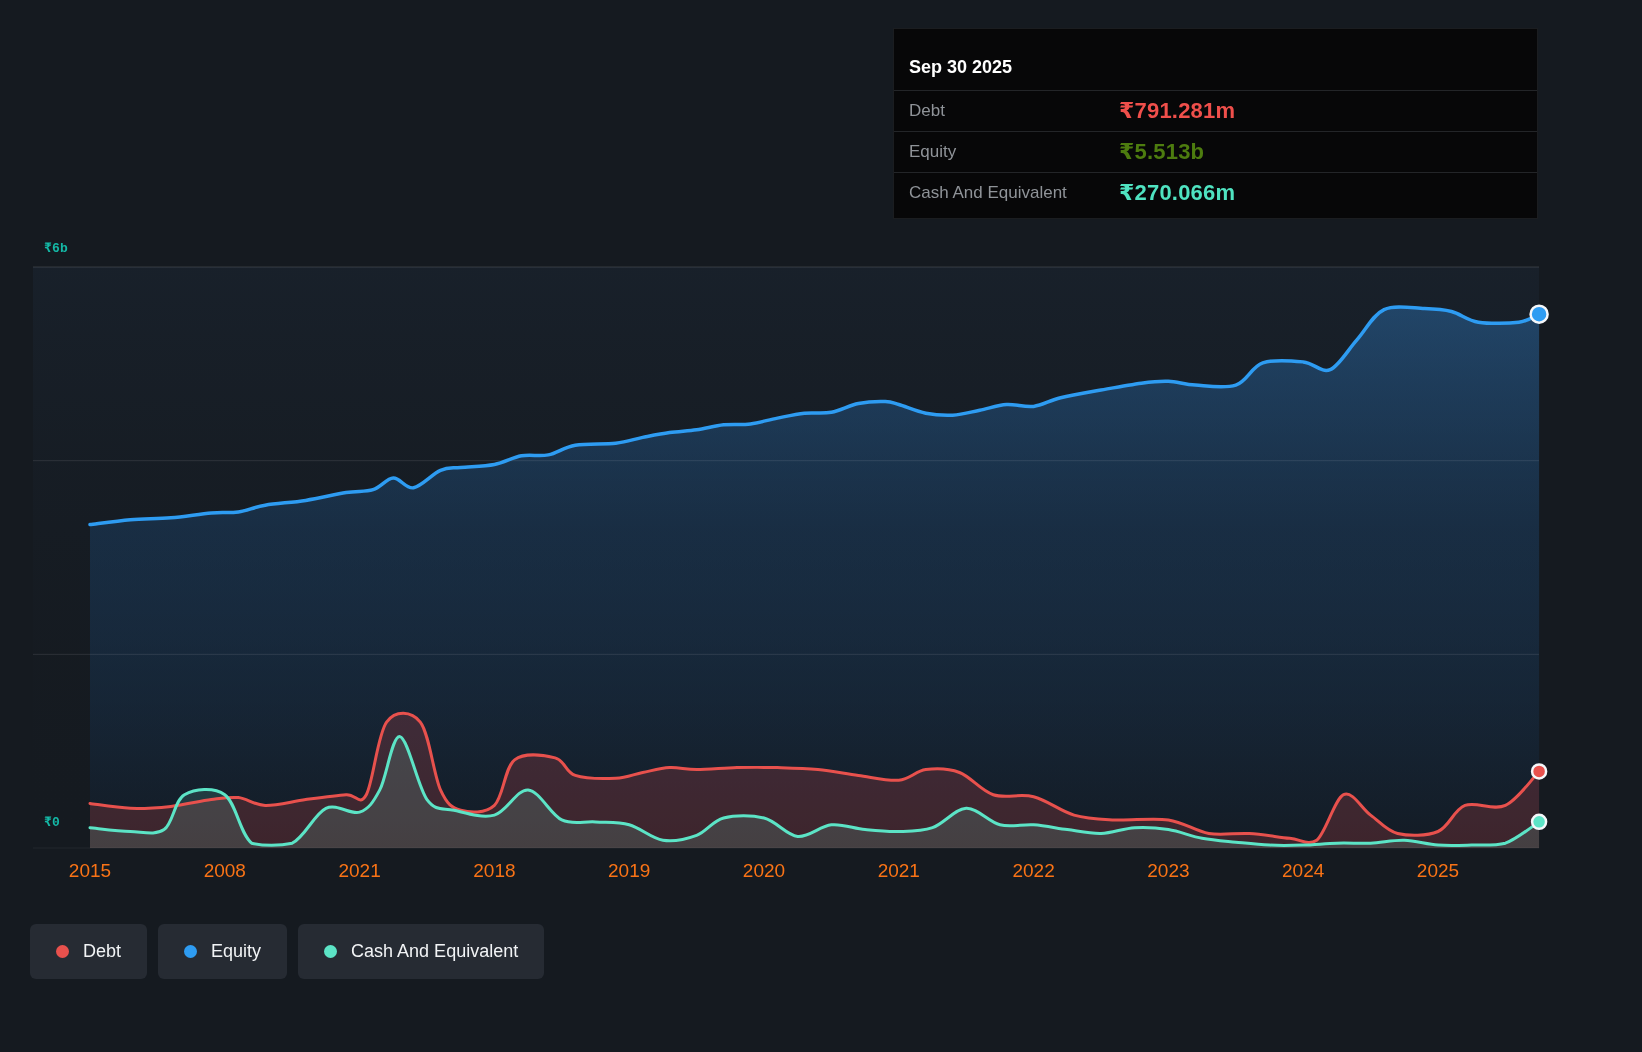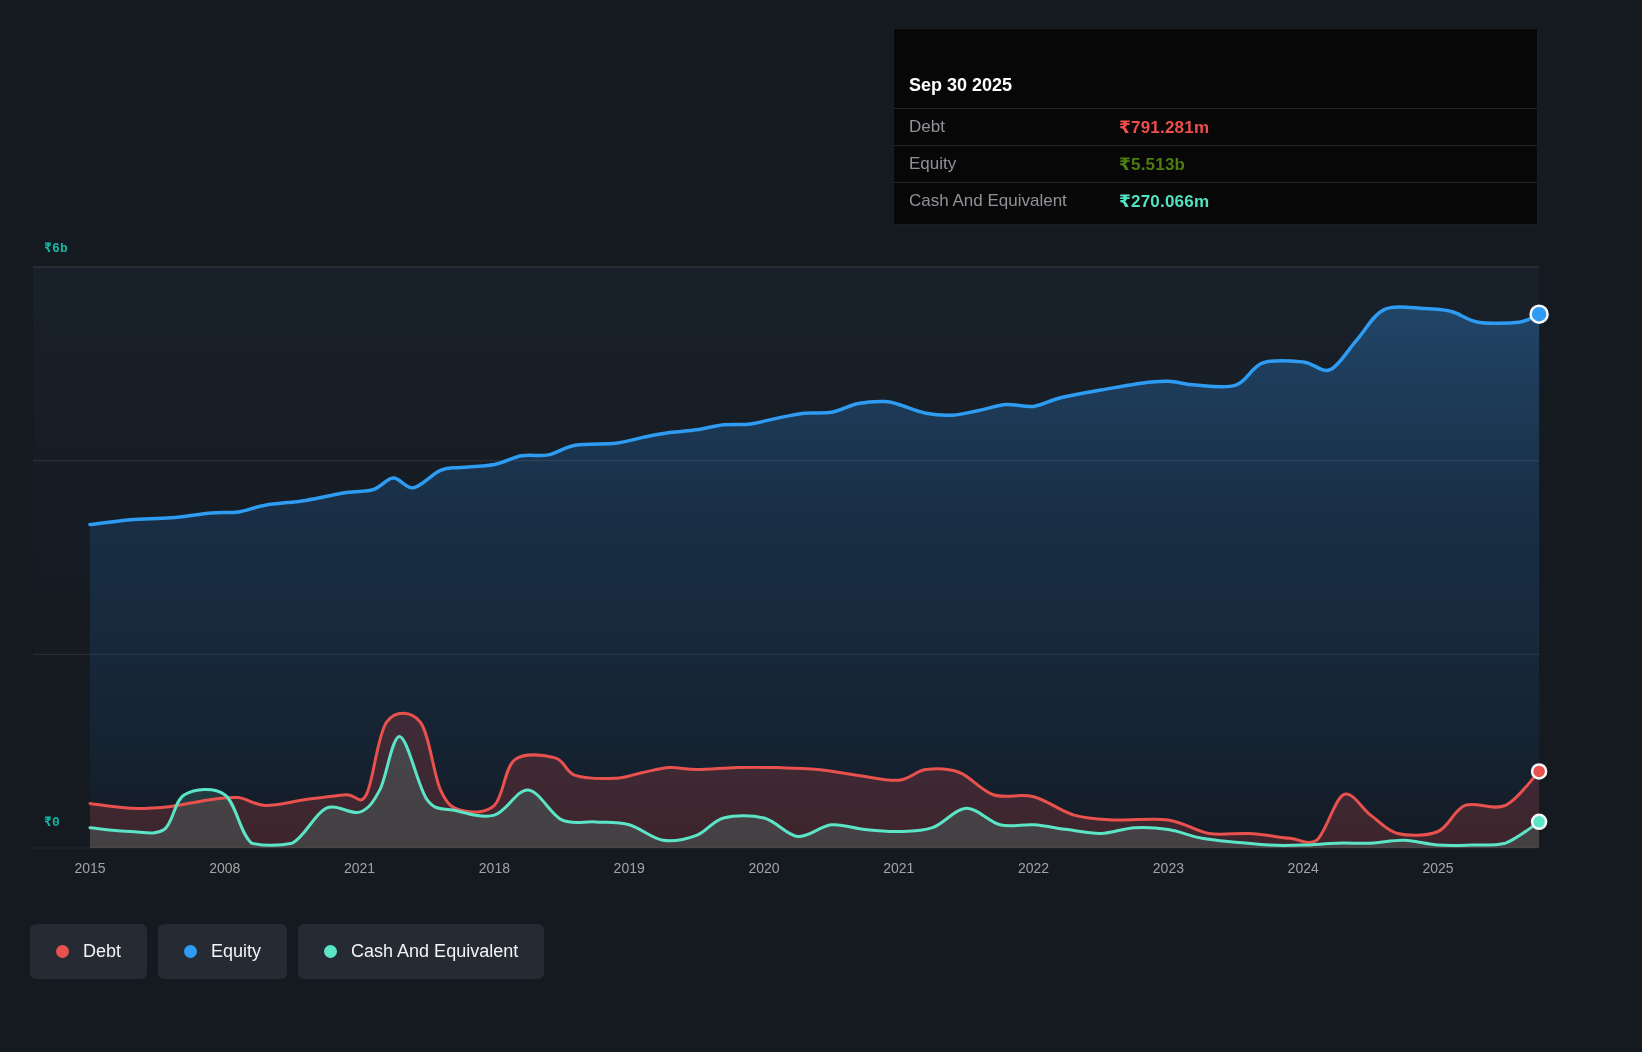--- a/index.html
+++ b/index.html
@@ -5,33 +5,33 @@
   html,body{margin:0;padding:0;background:#151a20;}
   body{
     width:1642px;height:1052px;overflow:hidden;
     font-family:"Liberation Sans","DejaVu Sans",sans-serif;
     color:#e8eaed;
   }
   .page{position:relative;width:1642px;height:1052px;}
   #chart-svg{position:absolute;left:0;top:0;}
 
   .y-label{position:absolute;font-size:13px;font-weight:bold;color:#14b8a6;letter-spacing:.2px;font-family:Liberation Mono, monospace;}
-  .x-lab{position:absolute;transform:translateX(-50%);font-size:14px;color:#a3a3a3;top:0;}
+  .x-lab{position:absolute;transform:translateX(-50%);font-size:19px;color:#f97316;top:0;}
   #x-axis{position:absolute;left:0;top:860px;width:1642px;height:26px;}
 
   
   .tooltip{
     position:absolute;left:893px;top:28px;width:645px;
     background:#070708;border:1px solid #1b1d20;box-sizing:border-box;
     padding-bottom:5px;
   }
-  .tt-title{font-size:18px;font-weight:bold;color:#ffffff;padding:28px 15px 12px;margin-top:18px;}
+  .tt-title{font-size:18px;font-weight:bold;color:#ffffff;padding:28px 15px 12px;}
   .tt-row{display:flex;align-items:center;border-top:1px solid #232528;padding:7px 15px;min-height:22px;}
   .tt-label{flex:0 0 210px;color:#8f9398;font-size:17px;}
-  .tt-value{font-size:17px;font-weight:bold;letter-spacing:.2px;}
+  .tt-value{font-size:22px;font-weight:bold;letter-spacing:.2px;}
   .tt-value b{color:#ffffff;font-weight:bold;}
   .ratio-rest{color:#8f9398;font-weight:bold;margin-left:8px;}
 
   
   .legend{position:absolute;left:30px;top:924px;display:flex;gap:11px;}
   .pill{
     display:flex;align-items:center;gap:14px;height:55px;padding:0 26px;
     background:#262b33;border-radius:6px;font-size:18px;color:#f2f4f6;cursor:pointer;
     user-select:none;
   }

